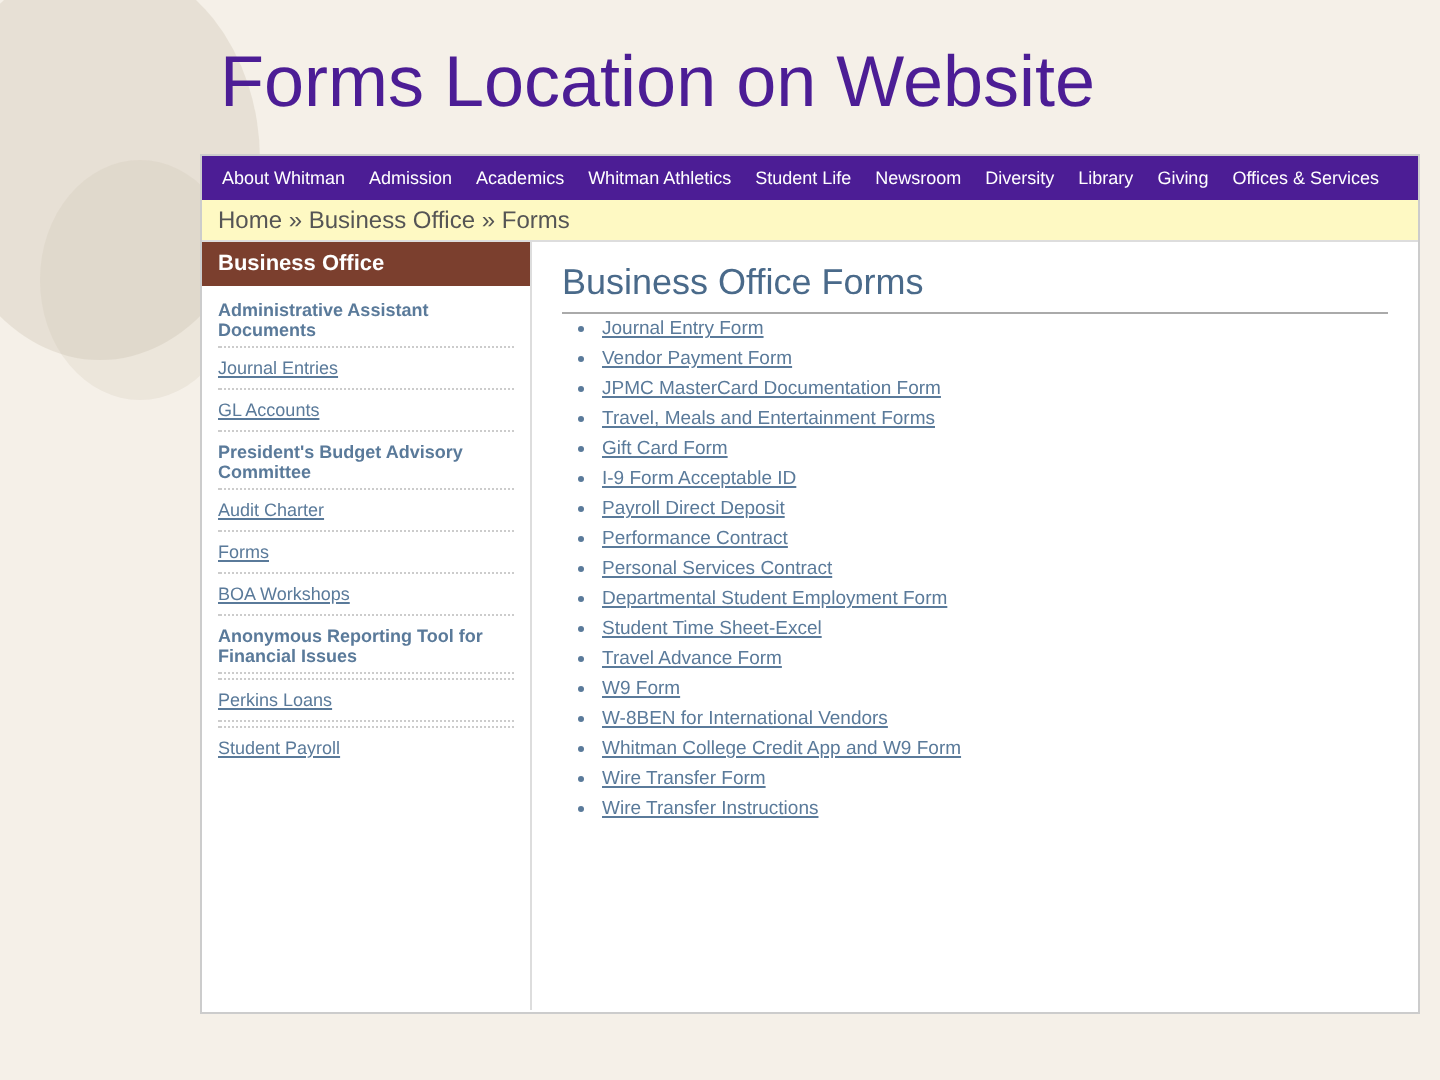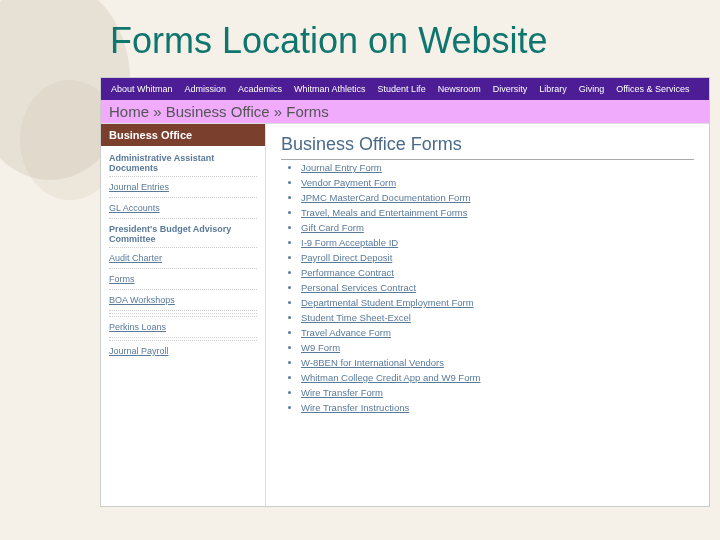--- a/index.html
+++ b/index.html
@@ -30,21 +30,21 @@
       width: 100px;
       height: 120px;
       border-radius: 50%;
       background: rgba(200,190,170,0.2);
       z-index: 0;
     }
 
     .page-title {
       font-size: 36px;
       font-weight: normal;
-      color: #0f766e;
+      color: #4c1d95;
       padding: 20px 30px 15px 110px;
       position: relative;
       z-index: 1;
     }
 
     .browser-window {
       margin: 0 10px 0 100px;
       background: #fff;
       border: 1px solid #ccc;
       position: relative;
@@ -65,23 +65,23 @@
     .nav-item {
       color: #fff;
       font-size: 9px;
       padding: 3px 6px;
       white-space: nowrap;
       cursor: pointer;
     }
 
     
     .breadcrumb-bar {
-      background: #f0abfc;
+      background: #fef9c3;
       padding: 3px 8px;
-      font-size: 15px;
+      font-size: 12px;
       color: #555;
       border-bottom: 1px solid #ddd;
     }
 
     .content-area {
       display: flex;
       height: calc(100% - 44px);
     }
 
     
@@ -194,26 +194,27 @@
       <div class="sidebar-item">GL Accounts</div>
       <hr class="sidebar-divider">
       <div class="sidebar-item-bold">President's Budget Advisory Committee</div>
       <hr class="sidebar-divider">
       <div class="sidebar-item">Audit Charter</div>
       <hr class="sidebar-divider">
       <div class="sidebar-item">Forms</div>
       <hr class="sidebar-divider">
       <div class="sidebar-item">BOA Workshops</div>
       <hr class="sidebar-divider">
+      <div class="sidebar-item-bold">Anonymous Reporting Tool for Financial Issues</div>
       <hr class="sidebar-divider">
       <hr class="sidebar-divider">
       <div class="sidebar-item">Perkins Loans</div>
       <hr class="sidebar-divider">
       <hr class="sidebar-divider">
-      <div class="sidebar-item">Journal Payroll</div>
+      <div class="sidebar-item">Student Payroll</div>
     </div>
 
     <div class="main-content">
       <h2 class="main-heading">Business Office Forms</h2>
       <ul class="forms-list">
         <li>Journal Entry Form</li>
         <li>Vendor Payment Form</li>
         <li>JPMC MasterCard Documentation Form</li>
         <li>Travel, Meals and Entertainment Forms</li>
         <li>Gift Card Form</li>

